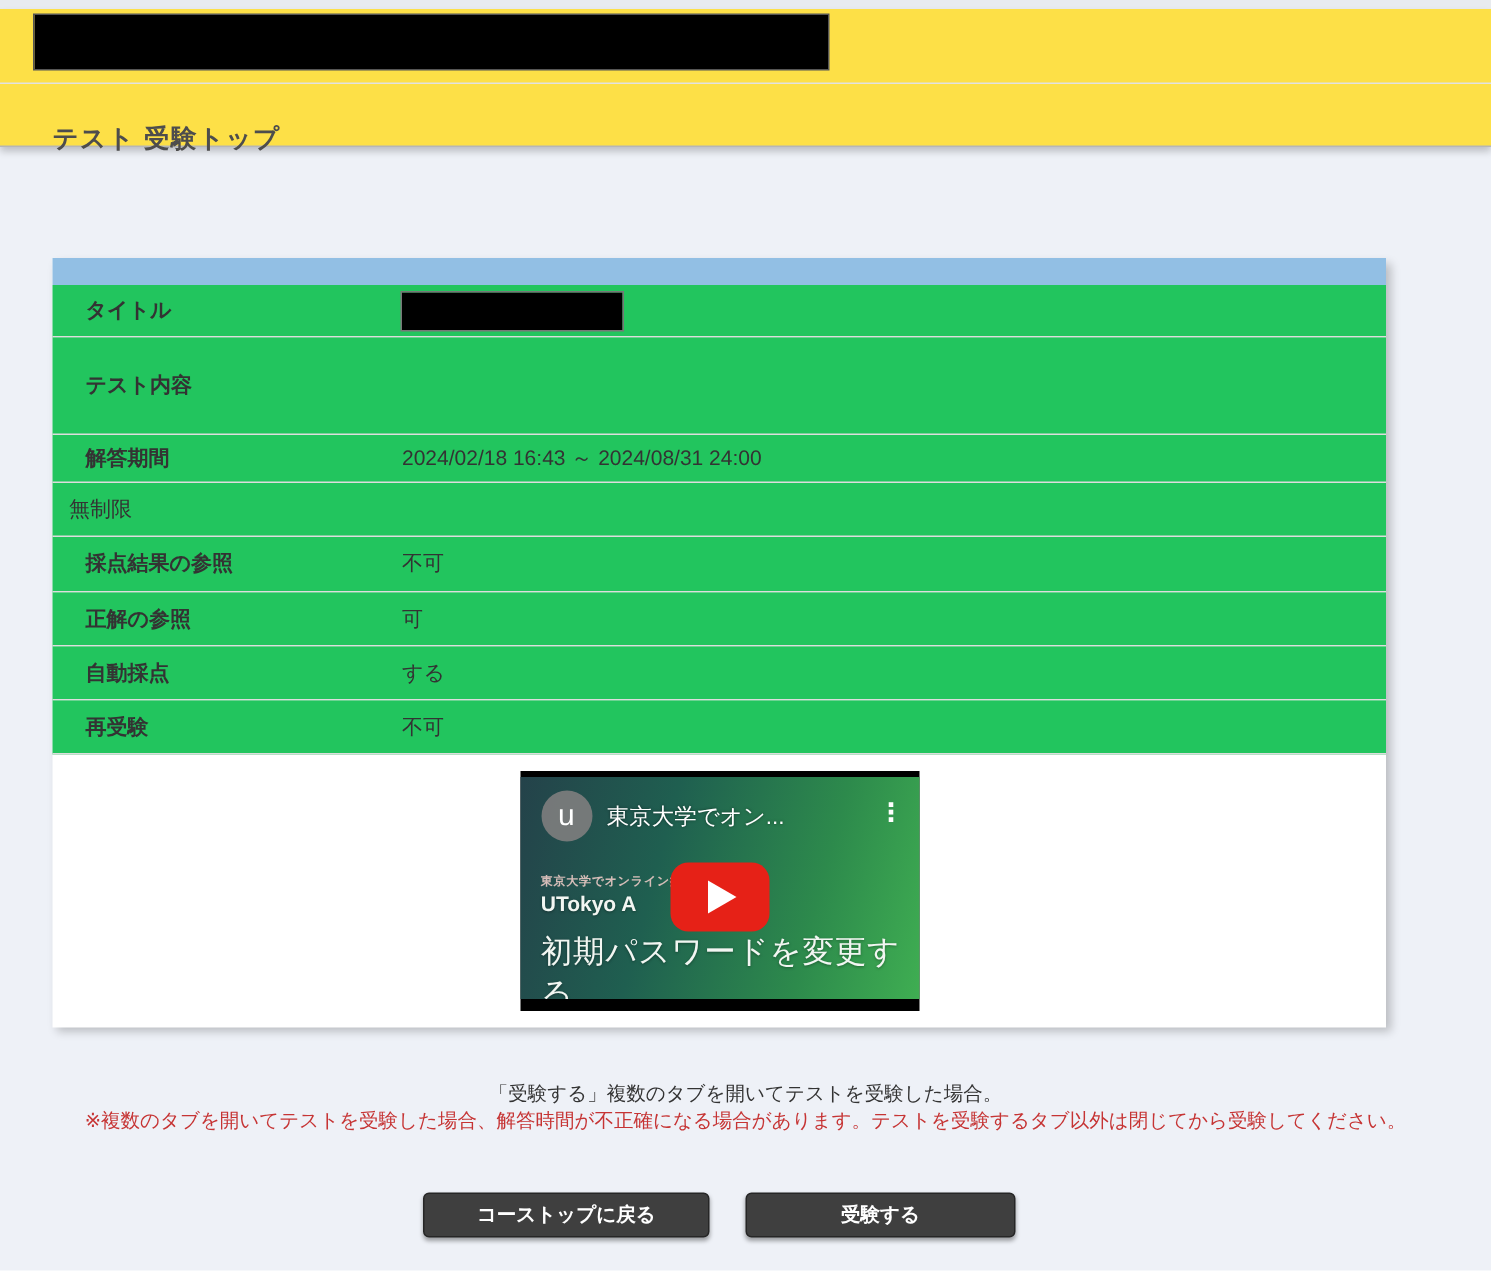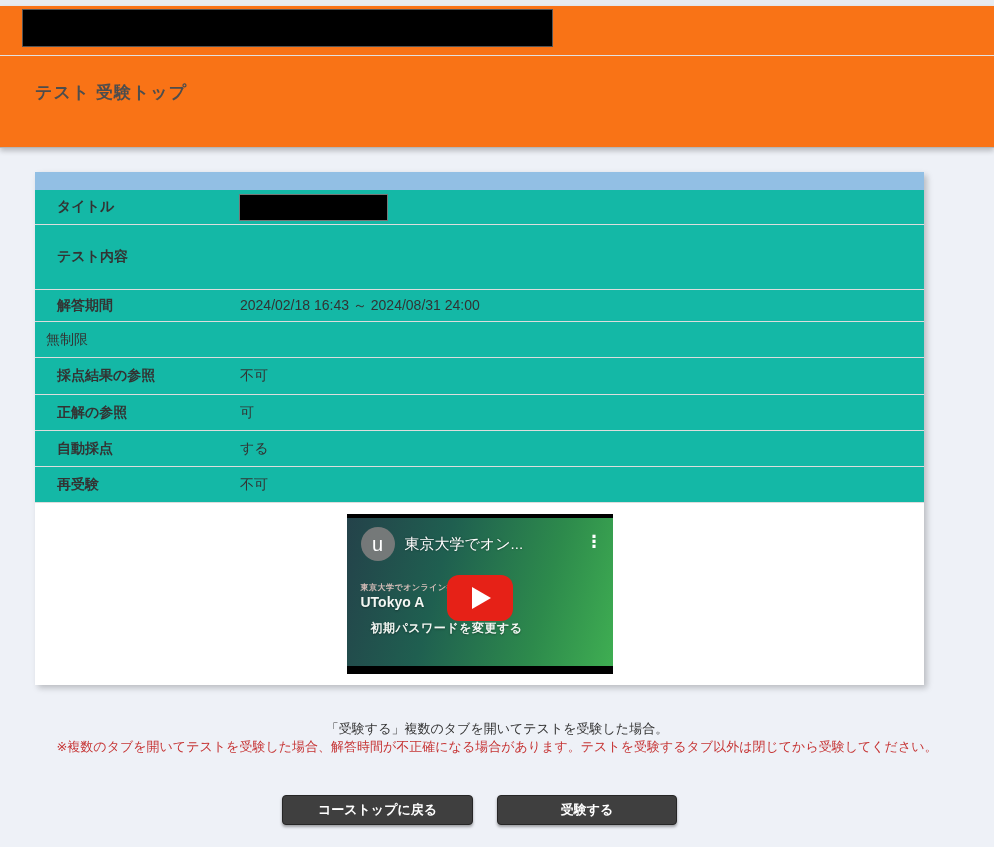--- a/index.html
+++ b/index.html
@@ -7,22 +7,22 @@
   body {
     font-family:"Liberation Sans","DejaVu Sans",sans-serif;
     background:#eef1f7;
     color:#333;
     overflow:hidden;
     position:relative;
   }
   
   .top-strip { height:6px; background:#e8ebef; }
   .header {
-    background:#f97316;
-    height:142px;
+    background:#fde047;
+    height:92px;
     border-bottom:1px solid #b6b6b6;
     box-shadow:0 3px 5px rgba(0,0,0,0.22);
     position:relative;
     z-index:5;
   }
   .header-bar {
     height:50px;
     border-bottom:1px solid #e2e2e2;
     position:relative;
   }
@@ -41,21 +41,22 @@
   .card {
     position:absolute; left:35px; top:172px;
     width:889px;
     background:#fff;
     box-shadow:3px 3px 6px rgba(0,0,0,0.22);
   }
   .card-header { height:18px; background:#92bfe4; }
   .trow {
     display:flex; align-items:center;
     border-bottom:1px solid #ddd;
-    background:#14b8a6;
+    background:#22c55e;
+    gap:28px;
   }
   .trow .tlabel {
     width:194px; flex:0 0 194px;
     padding-left:22px;
     font-size:14px; font-weight:bold; color:#333;
   }
   .trow .tvalue {
     flex:1; padding-left:11px;
     font-size:14px; color:#333;
   }
@@ -106,22 +107,22 @@
     position:absolute; left:14px; top:64px;
     font-size:8px; font-weight:bold; color:#e9c9c4; opacity:0.9;
     letter-spacing:0.5px; filter:blur(0.3px);
   }
   .yt-cap1 {
     position:absolute; left:14px; top:76px;
     font-size:14px; font-weight:bold; color:#f2f6f2;
     text-shadow:0 1px 2px rgba(0,0,0,0.35);
   }
   .yt-cap2 {
-    position:absolute; left:24px; top:102px;
-    font-size:12px; font-weight:bold; color:#f2f6f2;
+    position:absolute; left:14px; top:102px;
+    font-size:21px; font-weight:normal; color:#f2f6f2;
     letter-spacing:0.5px;
     text-shadow:0 1px 2px rgba(0,0,0,0.35);
   }
   .yt-play {
     position:absolute; left:100px; top:57px;
     width:66px; height:46px;
     background:#e62117; border-radius:12px;
     display:flex; align-items:center; justify-content:center;
   }
   .yt-play-tri {

